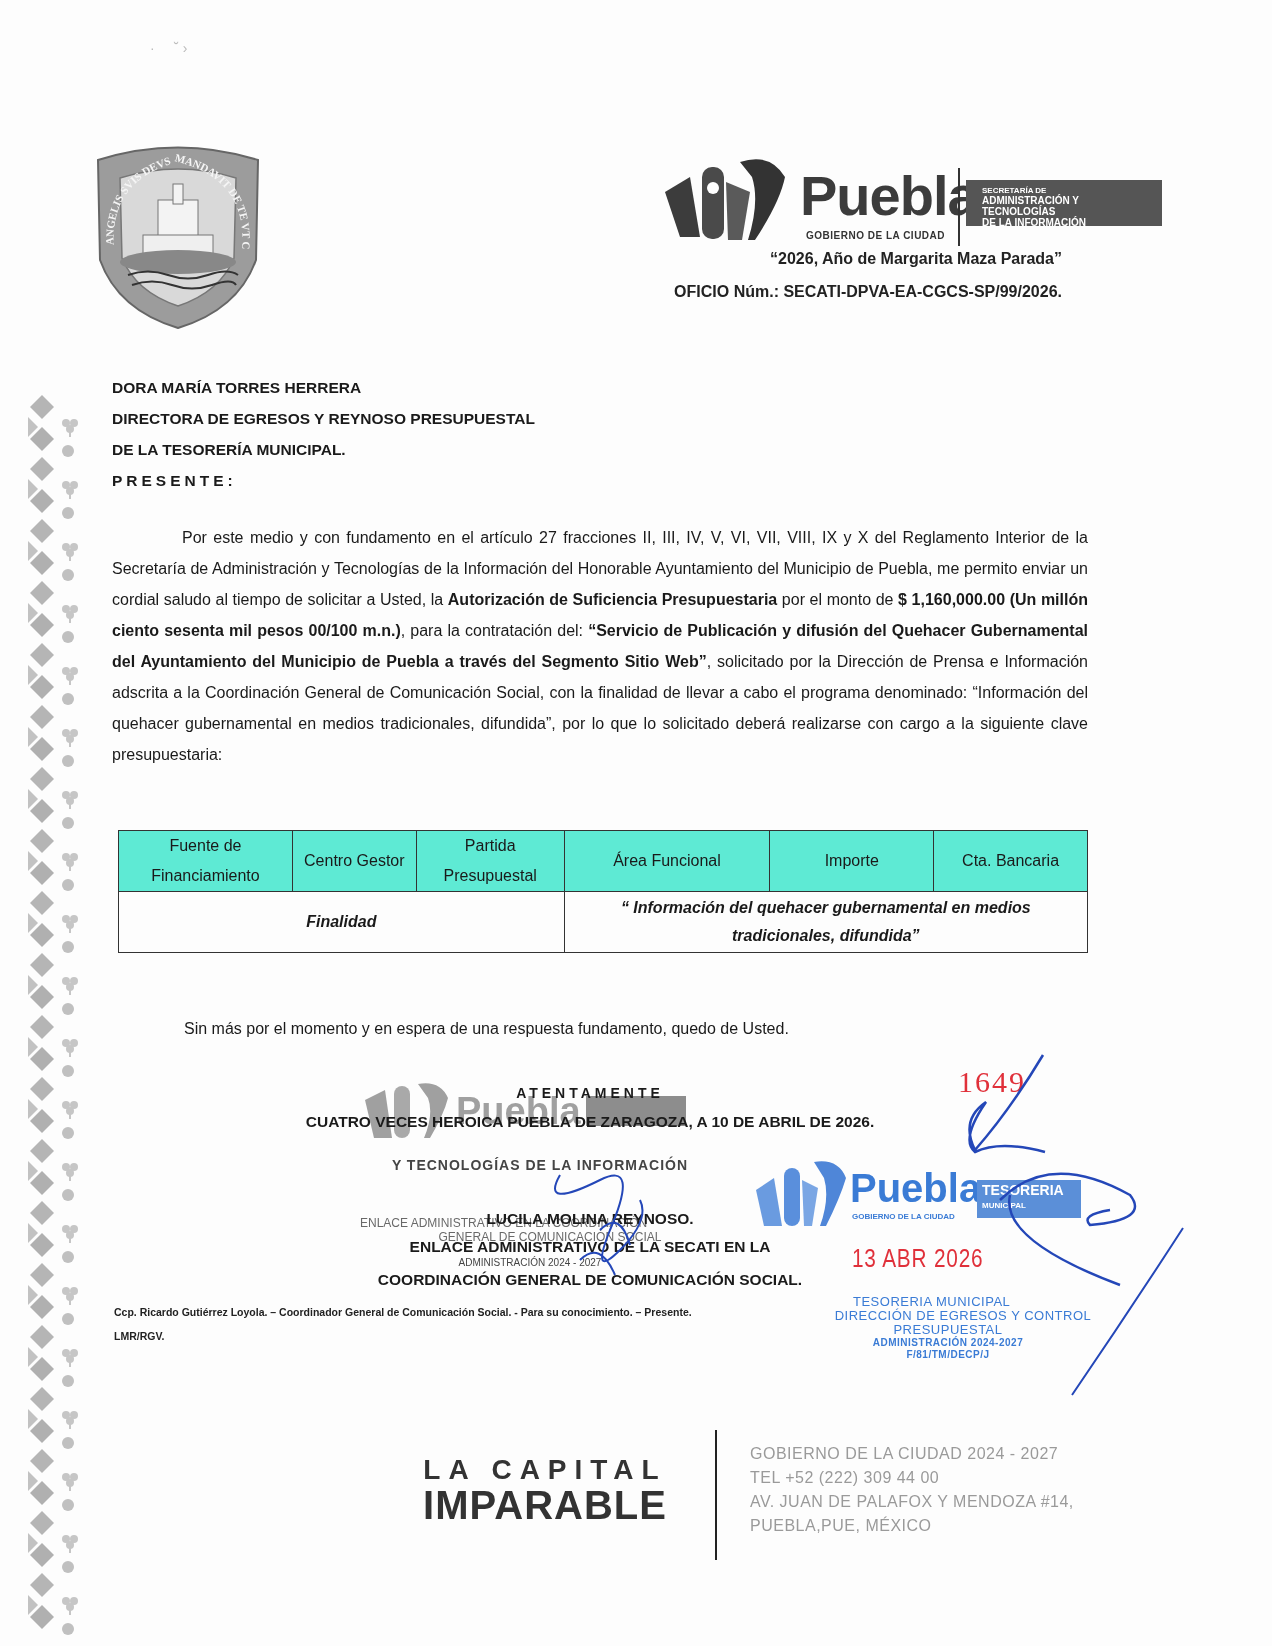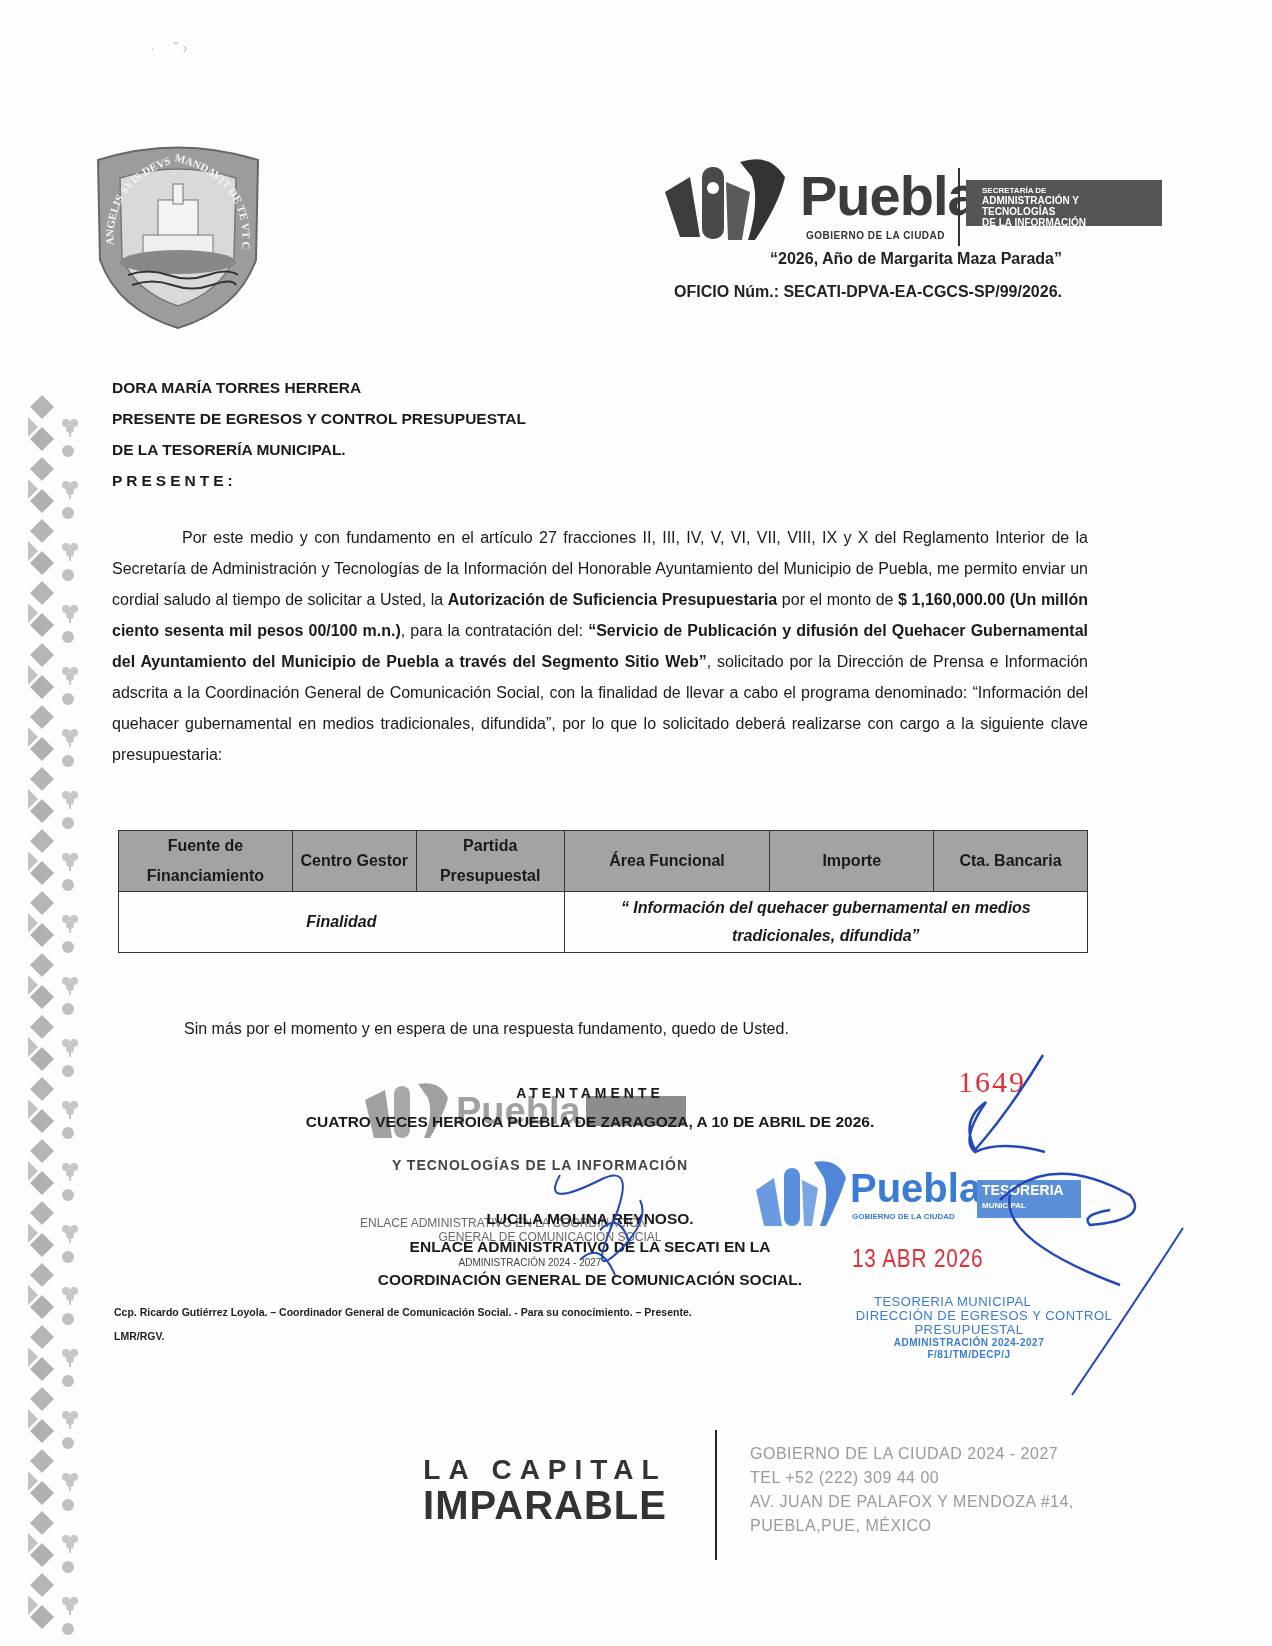--- a/index.html
+++ b/index.html
@@ -33,21 +33,21 @@
     .addressee .presente { letter-spacing: 4px; }
 
     
     .body-text { left: 112px; top: 522px; width: 976px; font-size: 16px; line-height: 31px; text-align: justify; color: #1a1a1a; }
     .body-text .indent { display: inline-block; width: 70px; }
     .body-text b { font-weight: bold; }
 
     
     .budget-table { left: 118px; top: 830px; width: 970px; border-collapse: collapse; font-size: 16px; }
     .budget-table th, .budget-table td { border: 1.5px solid #333; text-align: center; padding: 0 6px; }
-    .budget-table th { background: #a3a3a3; font-weight: bold; height: 58px; line-height: 30px; }
+    .budget-table th { background: #5eead4; font-weight: normal; height: 58px; line-height: 30px; }
     .budget-table td.val { height: 30px; font-weight: bold; }
     .budget-table td.fin { height: 60px; font-style: italic; font-weight: bold; line-height: 28px; }
 
     .closing { left: 184px; top: 1020px; font-size: 16px; color: #1a1a1a; }
 
     
     .sig-block { left: 270px; top: 1085px; width: 640px; text-align: center; }
     .atentamente { position: absolute; left: 0; top: 0; width: 100%; font-size: 14px; font-weight: bold; letter-spacing: 4px; }
     .city-date { position: absolute; left: 0; top: 28px; width: 100%; font-size: 15.5px; font-weight: bold; }
     .stamp-secat { position: absolute; left: 60px; top: 70px; width: 420px; font-size: 14px; font-weight: bold; color: #444; line-height: 20px; letter-spacing: 1px; }
@@ -60,21 +60,21 @@
     .faint-logo { left: 360px; top: 1080px; width: 330px; height: 60px; opacity: 0.55; }
 
     
     .stamp-number { left: 958px; top: 1065px; font-size: 30px; color: #e0303a; font-family: "Liberation Serif", serif; letter-spacing: 2px; }
     .tesoreria-logo { left: 752px; top: 1160px; width: 330px; height: 72px; }
     .tes-puebla { position: absolute; left: 98px; top: 8px; font-size: 40px; font-weight: bold; color: #3a7bd5; line-height: 1; }
     .tes-gob { position: absolute; left: 100px; top: 52px; font-size: 8px; font-weight: bold; color: #3a7bd5; }
     .tes-box { position: absolute; left: 225px; top: 20px; width: 104px; height: 38px; background: #5b8fd8; color: #fff; font-size: 14px; font-weight: bold; padding: 3px 5px; box-sizing: border-box; line-height: 15px; }
     .tes-box .sm { font-size: 8px; }
     .stamp-date { left: 852px; top: 1243px; font-size: 26px; color: #e0303a; font-family: "Liberation Sans Narrow", "Liberation Sans", sans-serif; letter-spacing: 1px; transform: scaleX(0.8); transform-origin: left; }
-    .stamp-tes-text { left: 814px; top: 1295px; width: 310px; text-align: center; color: #3a7bd5; font-size: 13px; line-height: 14px; letter-spacing: 0.5px; }
+    .stamp-tes-text { left: 793px; top: 1295px; width: 310px; text-align: center; color: #3a7bd5; font-size: 13px; line-height: 14px; letter-spacing: 0.5px; }
     .stamp-tes-text .s { font-size: 10px; line-height: 12px; font-weight: bold; }
 
     .signatures { left: 0; top: 0; width: 1272px; height: 1646px; pointer-events: none; }
 
     
     .ccp { left: 114px; top: 1300px; font-size: 10.5px; font-weight: bold; color: #222; line-height: 24px; }
 
     
     .footer-brand { left: 395px; top: 1455px; width: 300px; text-align: center; color: #333; }
     .footer-brand .cap { font-size: 28px; font-weight: bold; letter-spacing: 8px; line-height: 30px; }
@@ -140,21 +140,21 @@
     <div class="l2">ADMINISTRACIÓN Y TECNOLOGÍAS</div>
     <div class="l2">DE LA INFORMACIÓN</div>
   </div>
 </div>
 
 <div class="abs motto">“2026, Año de Margarita Maza Parada”</div>
 <div class="abs oficio">OFICIO Núm.: SECATI-DPVA-EA-CGCS-SP/99/2026.</div>
 
 <div class="abs addressee">
   <div>DORA MARÍA TORRES HERRERA</div>
-  <div>PRESENTE DE EGRESOS Y CONTROL PRESUPUESTAL</div>
+  <div>DIRECTORA DE EGRESOS Y REYNOSO PRESUPUESTAL</div>
   <div>DE LA TESORERÍA MUNICIPAL.</div>
   <div class="presente">PRESENTE:</div>
 </div>
 
 <div class="abs body-text">
   <span class="indent"></span><span>Por este medio y con fundamento en el artículo 27 fracciones II, III, IV, V, VI, VII, VIII, IX y X del Reglamento Interior de la Secretaría de Administración y Tecnologías de la Información del Honorable Ayuntamiento del Municipio de Puebla, me permito enviar un cordial saludo al tiempo de solicitar a Usted, la </span><b>Autorización de Suficiencia Presupuestaria</b><span> por el monto de </span><b>$ 1,160,000.00 (Un millón ciento sesenta mil pesos 00/100 m.n.)</b><span>, para la contratación del: </span><b>“Servicio de Publicación y difusión del Quehacer Gubernamental del Ayuntamiento del Municipio de Puebla a través del Segmento Sitio Web”</b><span>, solicitado por la Dirección de Prensa e Información adscrita a la Coordinación General de Comunicación Social, con la finalidad de llevar a cabo el programa denominado: “Información del quehacer gubernamental en medios tradicionales, difundida”, por lo que lo solicitado deberá realizarse con cargo a la siguiente clave presupuestaria:</span>
 </div>
 
 <table class="abs budget-table">
   <colgroup>

